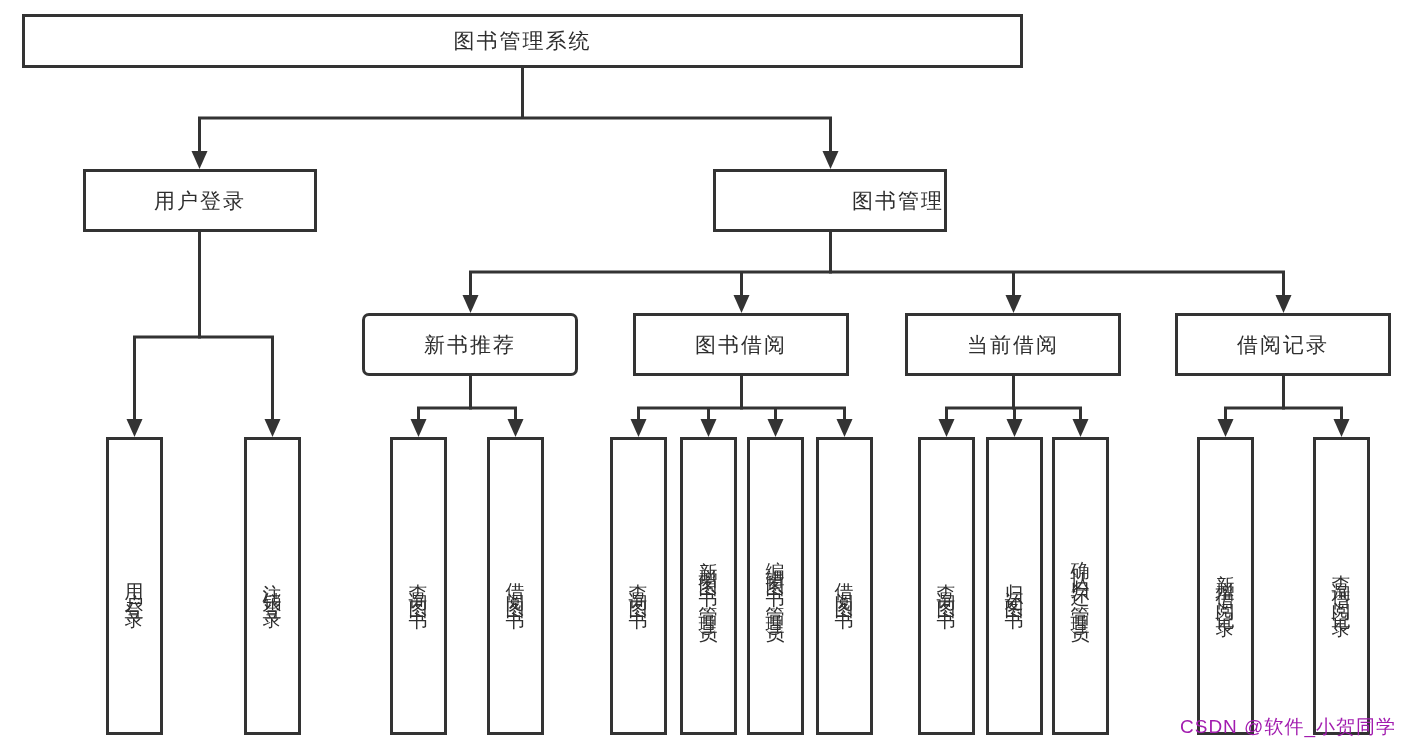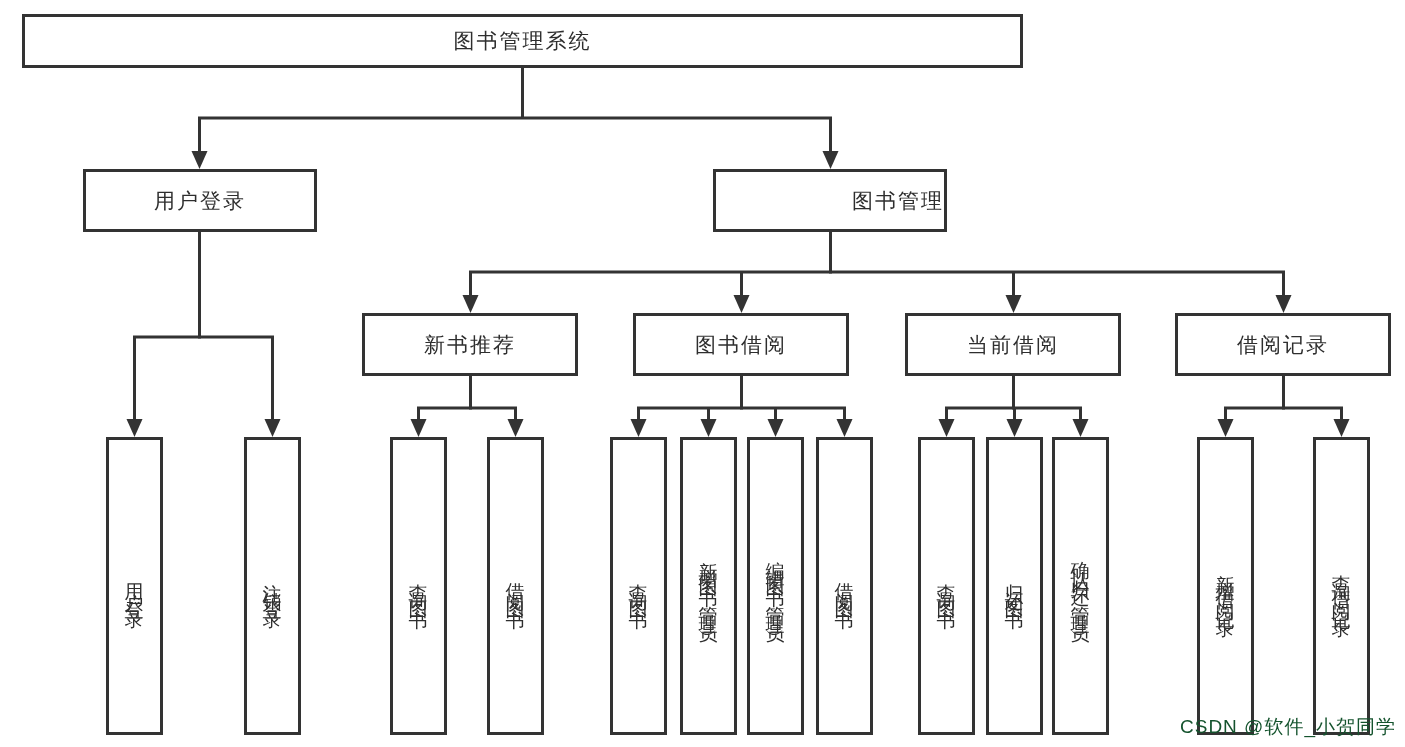--- a/index.html
+++ b/index.html
@@ -24,36 +24,36 @@
   }
   .hlabel {
     font-size: 21px;
     letter-spacing: 2px;
     white-space: nowrap;
   }
   .root  { left: 22px;  top: 14px;  width: 1001px; height: 54px; }
   .lvl2a { left: 83px;  top: 169px; width: 234px;  height: 63px; }
   .lvl2b { left: 713px; top: 169px; width: 234px;  height: 63px; justify-content: flex-end; }
   .lvl3 { top: 313px; width: 216px; height: 63px; }
-  .g2 { left: 362px; }  .g3 { left: 633px; align-items: center; }  .g4 { left: 905px; }  .g5 { left: 1175px; }
+  .g2 { left: 362px; border-radius: 7px; }  .g3 { left: 633px; align-items: center; }  .g4 { left: 905px; }  .g5 { left: 1175px; }
   .leaf { top: 437px; width: 57px; height: 298px; }
   .vlabel {
     writing-mode: vertical-rl;
     text-orientation: mixed;
     font-size: 19px;
     letter-spacing: 9px;
     line-height: 1;
     white-space: nowrap;
   }
   .watermark {
     position: absolute;
     left: 1180px; top: 714px; width: 215px;
     text-align: right;
     font-size: 19px;
-    color: #14532d;
+    color: #a21caf;
     letter-spacing: 1px;
     white-space: nowrap;
   }
 </style>
 </head>
 <body>
 
 <div class="canvas">
 
   <svg class="connectors" width="1405" height="747" viewBox="0 0 1405 747" xmlns="http://www.w3.org/2000/svg">

